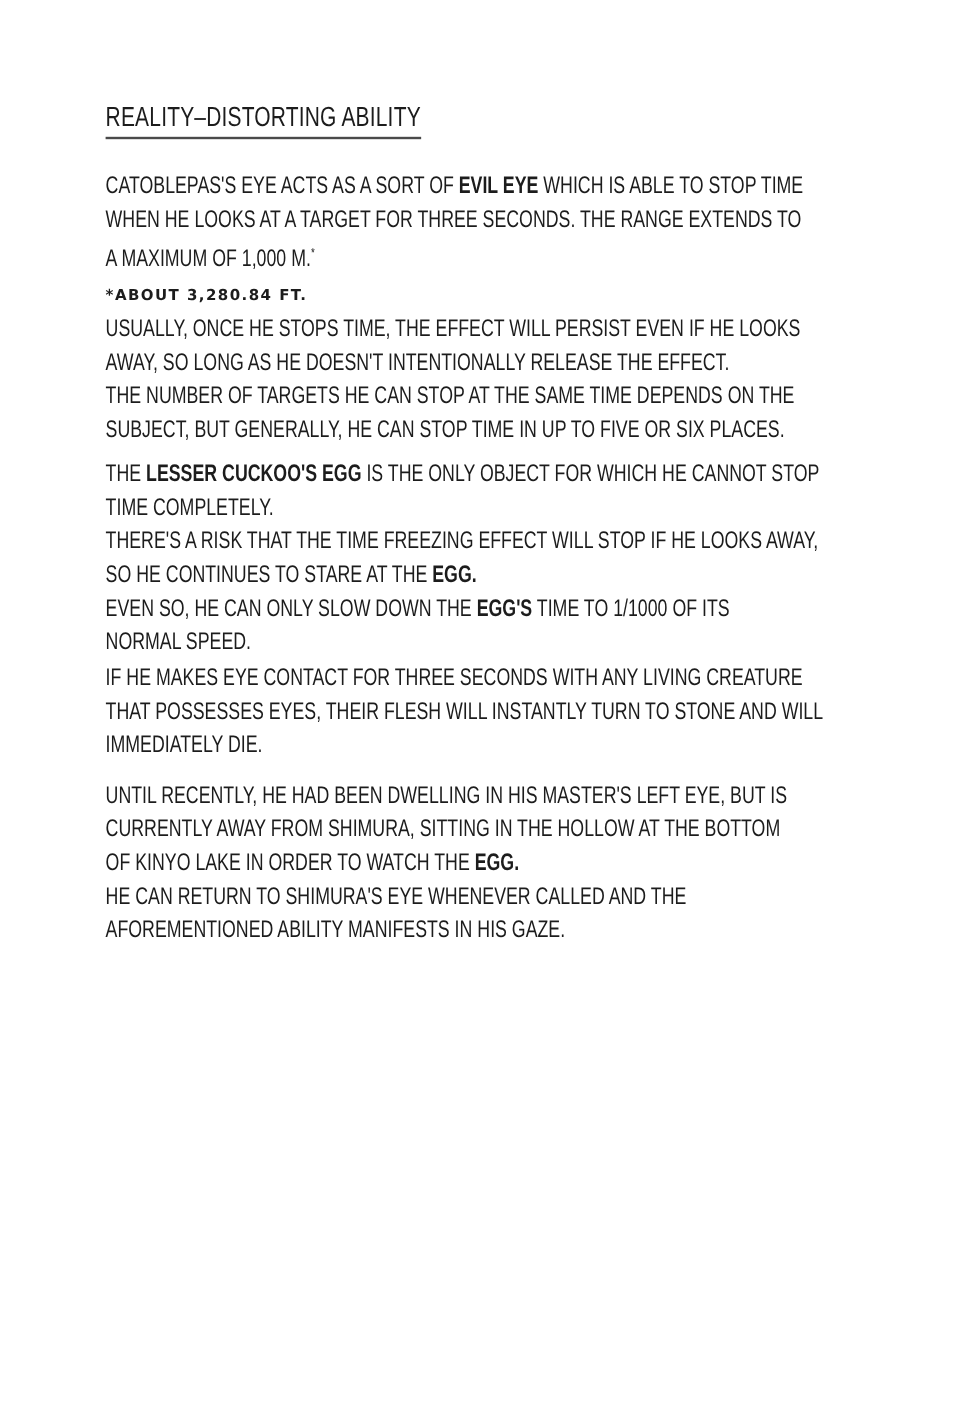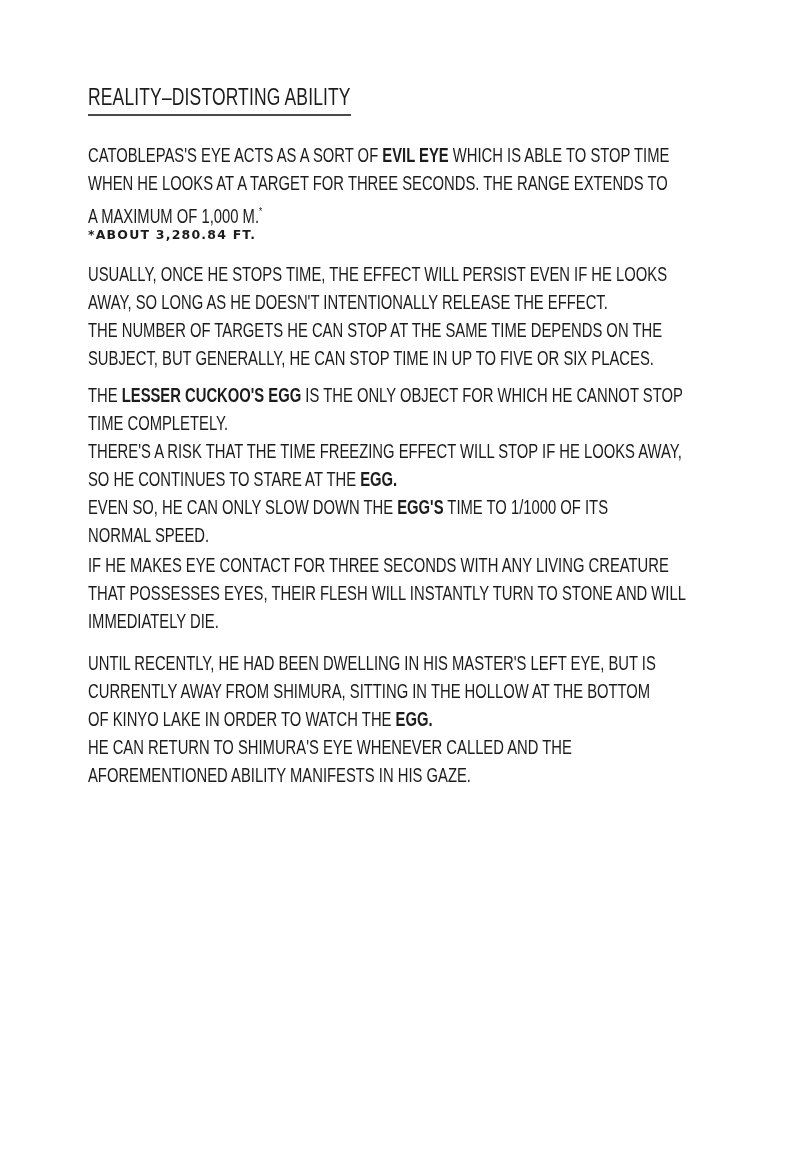--- a/index.html
+++ b/index.html
@@ -49,21 +49,21 @@
     font-weight: bold;
   }
   .para .line .sup {
     font-size: 0.55em;
     vertical-align: super;
   }
   #p1 { top: 141px; }
   .footnote {
     position: absolute;
     left: 88px;
-    top: 227px;
+    top: 238px;
     font-family: "DejaVu Sans", sans-serif;
     font-size: 12.5px;
     font-weight: bold;
     letter-spacing: 1.2px;
     color: #1c1c1c;
   }
   #p2 { top: 260px; }
   #p3 { top: 381px; }
   #p4 { top: 551px; }
   #p5 { top: 649px; }

